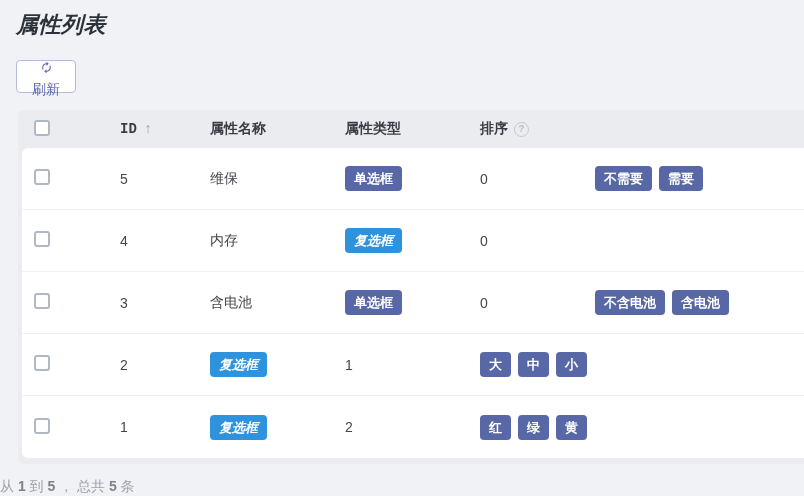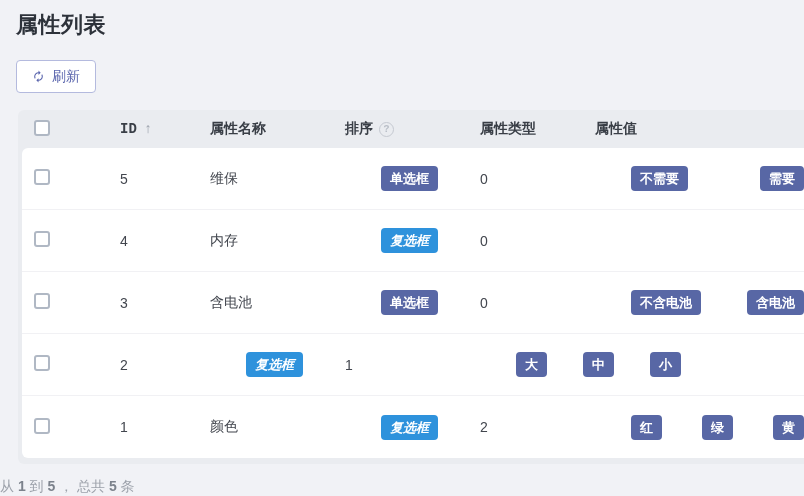--- a/index.html
+++ b/index.html
@@ -6,31 +6,33 @@
   html,body { width:804px; height:496px; overflow:hidden; }
   body {
     font-family:"Liberation Sans","DejaVu Sans",sans-serif;
     background:var(--c-page_bg,#f1f2f6);
     color:#42464e;
   }
   .page-title {
     margin:10px 0 0 16px;
     font-size:22px; font-weight:700; color:#2d323a;
     letter-spacing:0.5px;
+    font-style:italic;
   }
   .toolbar { margin:20px 0 0 16px; display:flex; gap:9px; }
   .btn {
     display:inline-flex; align-items:center; gap:7px;
     height:33px; padding:0 15px;
     background:#ffffff;
     border:1px solid var(--c-button_border,#b4bade);
     border-radius:4px;
     color:var(--c-accent,#5a65ad);
     font-size:14px; cursor:pointer;
     font-family:inherit;
+    flex-direction:column;
   }
   .btn svg { display:block; }
   .table-container {
     margin:17px 0 0 18px;
     background:var(--c-container_bg,#eaecf0);
     border-radius:6px 0 0 6px;
     padding-bottom:6px;
   }
   .thead, .trow {
     display:grid;
@@ -61,25 +63,24 @@
     display:inline-flex; align-items:center; justify-content:center;
     width:15px; height:15px; margin-left:6px;
     border:1px solid #c5c9d1; border-radius:50%;
     font-size:10px; font-weight:700; color:#b9bec7; cursor:pointer;
   }
   .badge {
     display:inline-flex; align-items:center; justify-content:center;
     padding:6px 9px; border-radius:4px;
     color:#fff; font-size:13px; font-weight:700; line-height:1;
     white-space:nowrap;
-    margin-left:36px;
   }
   .style-primary { background:var(--c-primary,#5867a5); }
   .style-info { background:var(--c-info,#2e92dc);font-style:italic; }
-  .values-cell { display:flex; padding-left:12px;justify-content:space-between; }
+  .values-cell { display:flex; gap:7px; padding-left:12px; }
   .page-footer {
     margin:14px 0 0 0;
     font-size:14px; color:#9ca1aa;
   }
   .page-footer b { color:#7c828c; font-weight:700; }
 </style>
 </head>
 <body>
 
 <h1 class="page-title">属性列表</h1>
@@ -98,26 +99,25 @@
 <div class="table-container">
   <div class="thead">
     <div class="cell">
       <span class="checkbox"></span>
     </div>
     <div class="th">
       <span>ID</span>
       <span class="sort-arrow">↑</span>
     </div>
     <div class="th">属性名称</div>
+    <div class="th">属性类型</div>
     <div class="th">
       <span>排序</span>
       <span class="help">?</span>
     </div>
-    <div class="th">属性类型</div>
-    <div class="th">属性值</div>
   </div>
   <div class="card">
       <div class="trow">
         <div class="cell"><span class="checkbox"></span></div>
         <div class="cell pad">5</div>
         <div class="cell pad">维保</div>
         <div class="cell pad"><span class="badge style-primary">单选框</span></div>
         <div class="cell pad">0</div>
         <div class="cell values-cell">
           <span class="badge style-primary">不需要</span>
@@ -149,21 +149,20 @@
         <div class="cell pad">1</div>
         <div class="cell values-cell">
           <span class="badge style-primary">大</span>
           <span class="badge style-primary">中</span>
           <span class="badge style-primary">小</span>
         </div>
       </div>
       <div class="trow">
         <div class="cell"><span class="checkbox"></span></div>
         <div class="cell pad">1</div>
-        <div class="cell pad">颜色</div>
         <div class="cell pad"><span class="badge style-info">复选框</span></div>
         <div class="cell pad">2</div>
         <div class="cell values-cell">
           <span class="badge style-primary">红</span>
           <span class="badge style-primary">绿</span>
           <span class="badge style-primary">黄</span>
         </div>
       </div>
     </div>
 </div>

